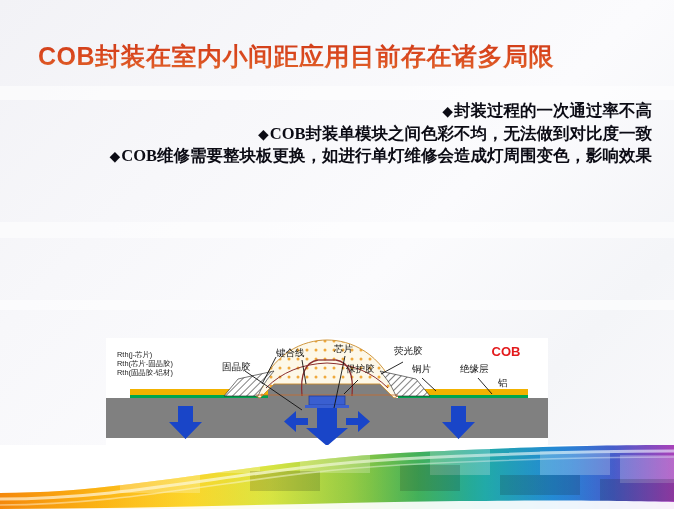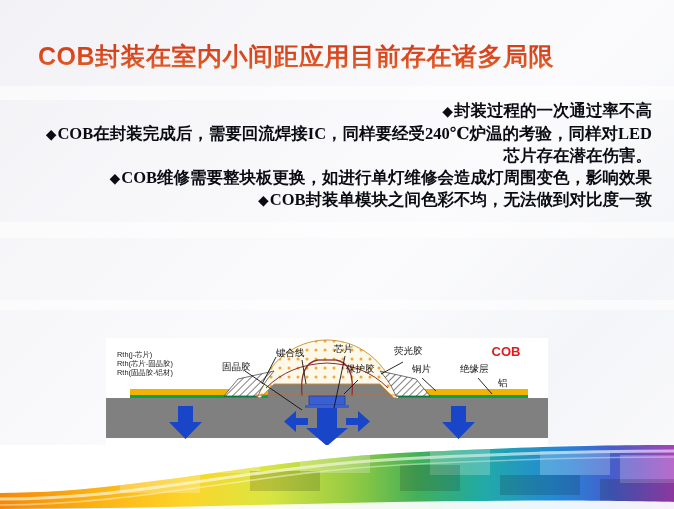--- a/index.html
+++ b/index.html
@@ -57,27 +57,24 @@
   <div class="bgstripe" style="left:0;top:300px;width:674px;height:10px;"></div>
   <div class="bgstripe" style="left:0;top:460px;width:674px;height:12px;"></div>
 
   <div id="title">COB封装在室内小间距应用目前存在诸多局限</div>
 
   <div id="body">
     <div class="bullet">
       <span class="dia">◆</span><span>封装过程的一次通过率不高</span>
     </div>
     <div class="bullet">
-      <span class="dia">◆</span><span>COB在封装完成后，需要回流焊接IC，同样要经受240℃炉温的考验，同样对LED芯片存在潜在伤害。</span>
+      <span class="dia">◆</span><span>COB封装单模块之间色彩不均，无法做到对比度一致</span>
     </div>
     <div class="bullet">
       <span class="dia">◆</span><span>COB维修需要整块板更换，如进行单灯维修会造成灯周围变色，影响效果</span>
-    </div>
-    <div class="bullet">
-      <span class="dia">◆</span><span>COB封装单模块之间色彩不均，无法做到对比度一致</span>
     </div>
   </div>
 
   <div id="diagram">
   <svg width="442" height="128" viewBox="0 0 442 128" xmlns="http://www.w3.org/2000/svg">
     <defs>
       <pattern id="phos" width="9" height="9" patternUnits="userSpaceOnUse">
         <rect width="9" height="9" fill="#fdf8e8"></rect>
         <circle cx="3" cy="3" r="1.5" fill="#f0a93c"></circle>
       </pattern>

